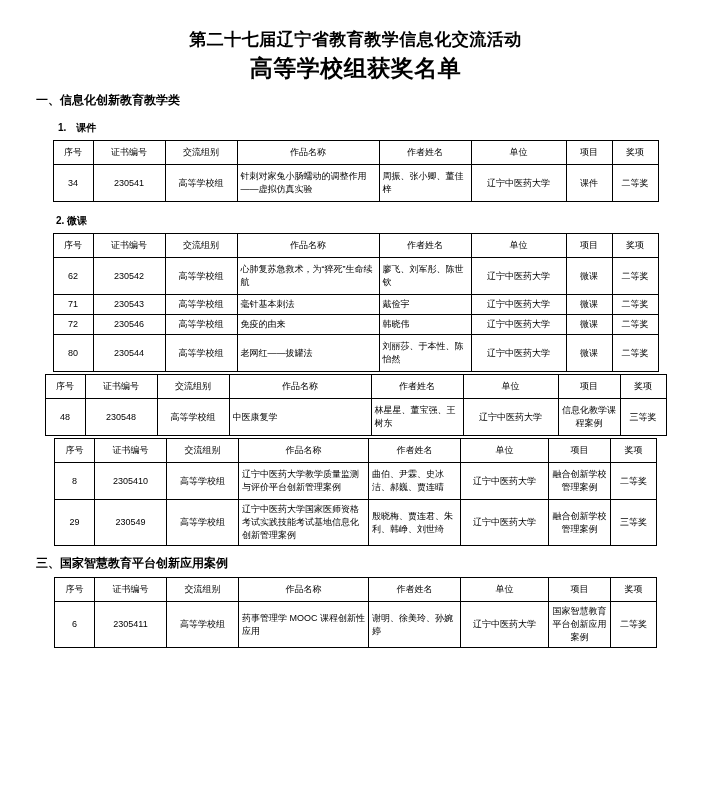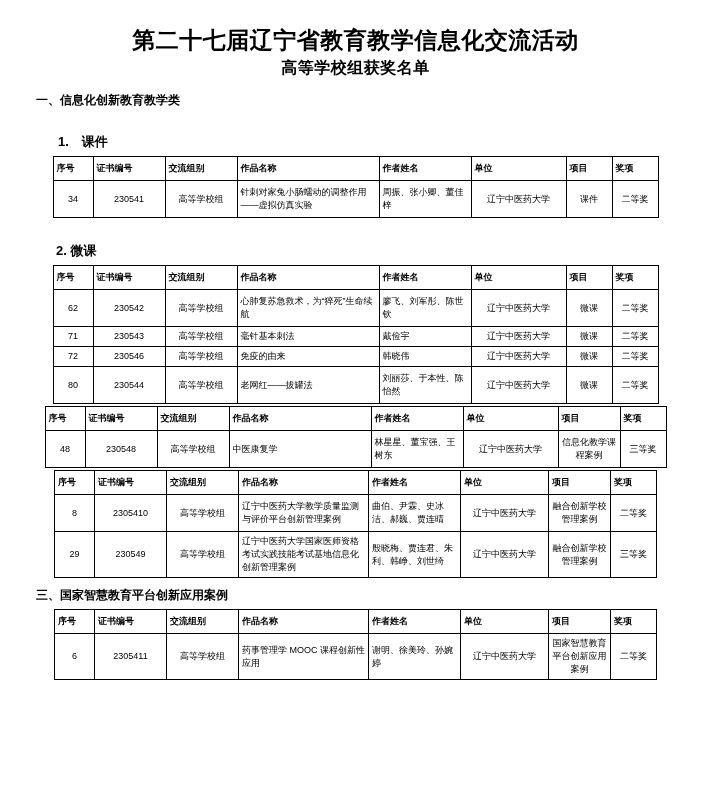--- a/index.html
+++ b/index.html
@@ -18,45 +18,45 @@
     width: 711px;
     height: 800px;
     box-sizing: border-box;
     padding: 26px 34px 0 34px;
     position: relative;
   }
   .title {
     text-align: center;
     font-family: "Liberation Sans", "DejaVu Sans", sans-serif;
     font-weight: bold;
-    font-size: 23px;
+    font-size: 17px;
     line-height: 28px;
     letter-spacing: 0.5px;
   }
   .title-line2 {
     text-align: center;
     font-family: "Liberation Sans", "DejaVu Sans", sans-serif;
     font-weight: bold;
-    font-size: 16px;
+    font-size: 23px;
     line-height: 28px;
     letter-spacing: 0.5px;
     margin-bottom: 10px;
   }
   .h1 {
     font-family: "Liberation Sans", "DejaVu Sans", sans-serif;
     font-weight: bold;
     font-size: 12px;
     margin: 9px 0 5px 0;
     padding-left: 2px;
   }
   .h2 {
     font-family: "Liberation Sans", "DejaVu Sans", sans-serif;
     font-weight: bold;
-    font-size: 13px;
-    margin: 24px 0 5px 0;
+    font-size: 10px;
+    margin: 12px 0 5px 0;
     padding-left: 24px;
   }
   .h2.tight {
     padding-left: 22px;
   }
   .h2.nopad {
     padding-left: 18px;
   }
   table.awards {
     border-collapse: collapse;
@@ -67,22 +67,22 @@
   table.awards th,
   table.awards td {
     border: 1px solid #000000;
     font-size: 9px;
     line-height: 13px;
     padding: 3px 3px;
     vertical-align: middle;
     font-family: "Liberation Sans", "DejaVu Sans", sans-serif;
   }
   table.awards th {
-    text-align: left;
-    font-weight: bold;
+    text-align: center;
+    font-weight: normal;
     height: 17px;
   }
   td.c {
     text-align: center;
   }
   td.l {
     text-align: left;
   }
   .col-seq { width: 40px; }
   .col-cert { width: 72px; }

